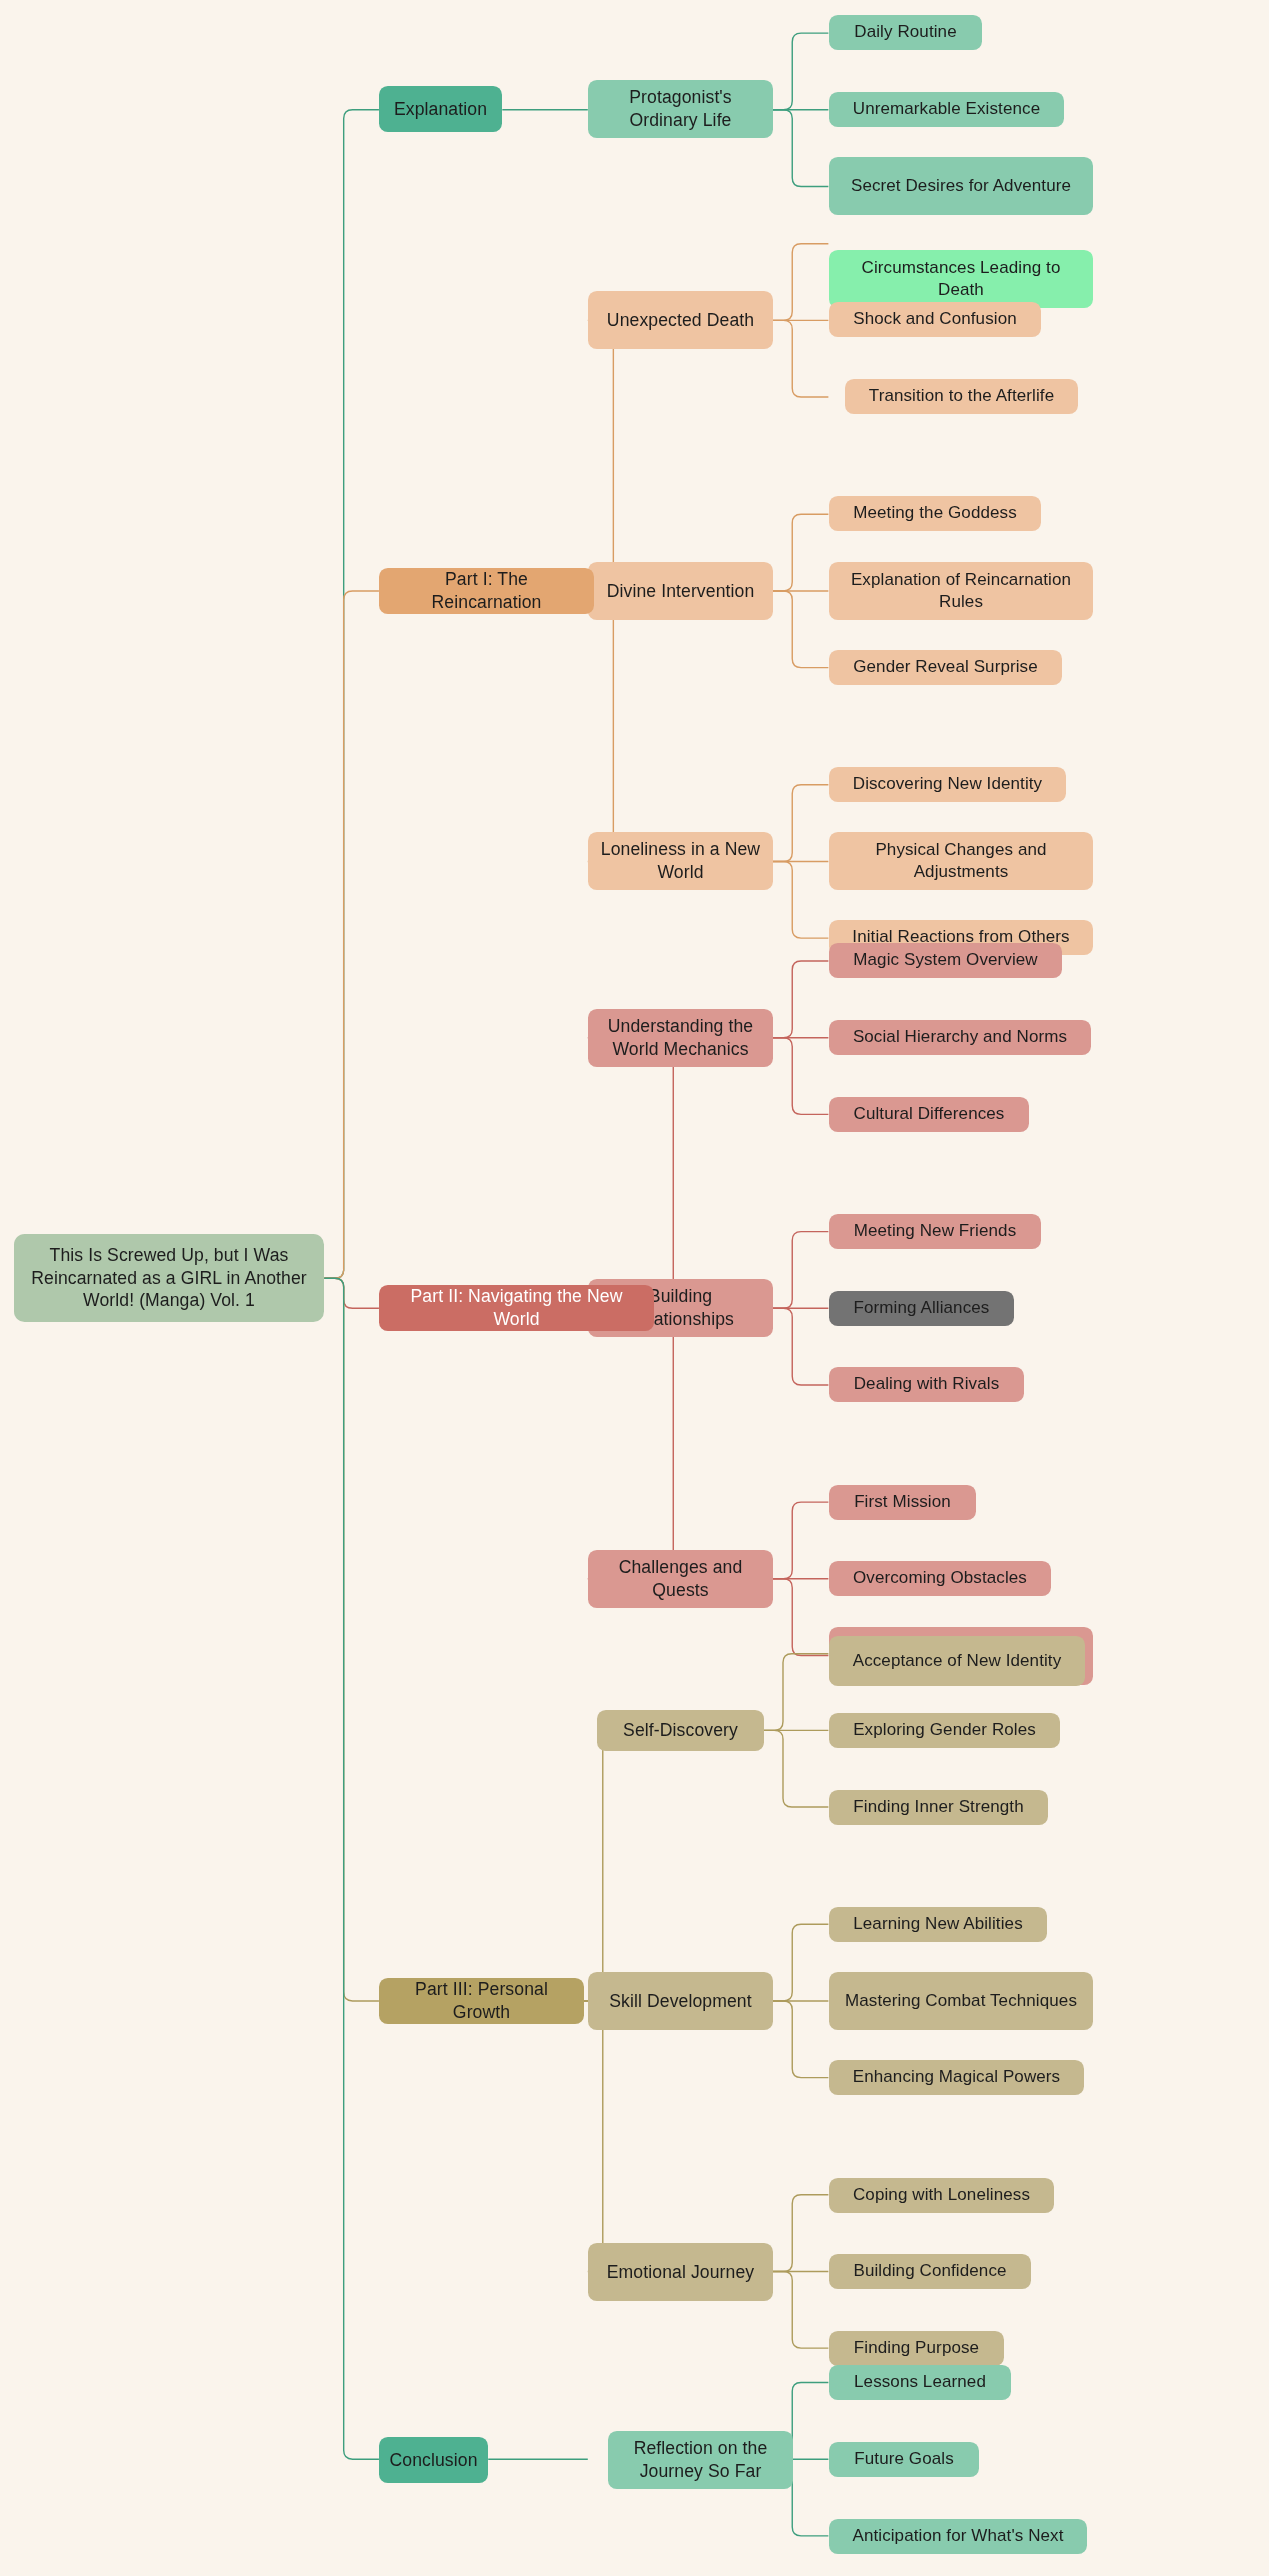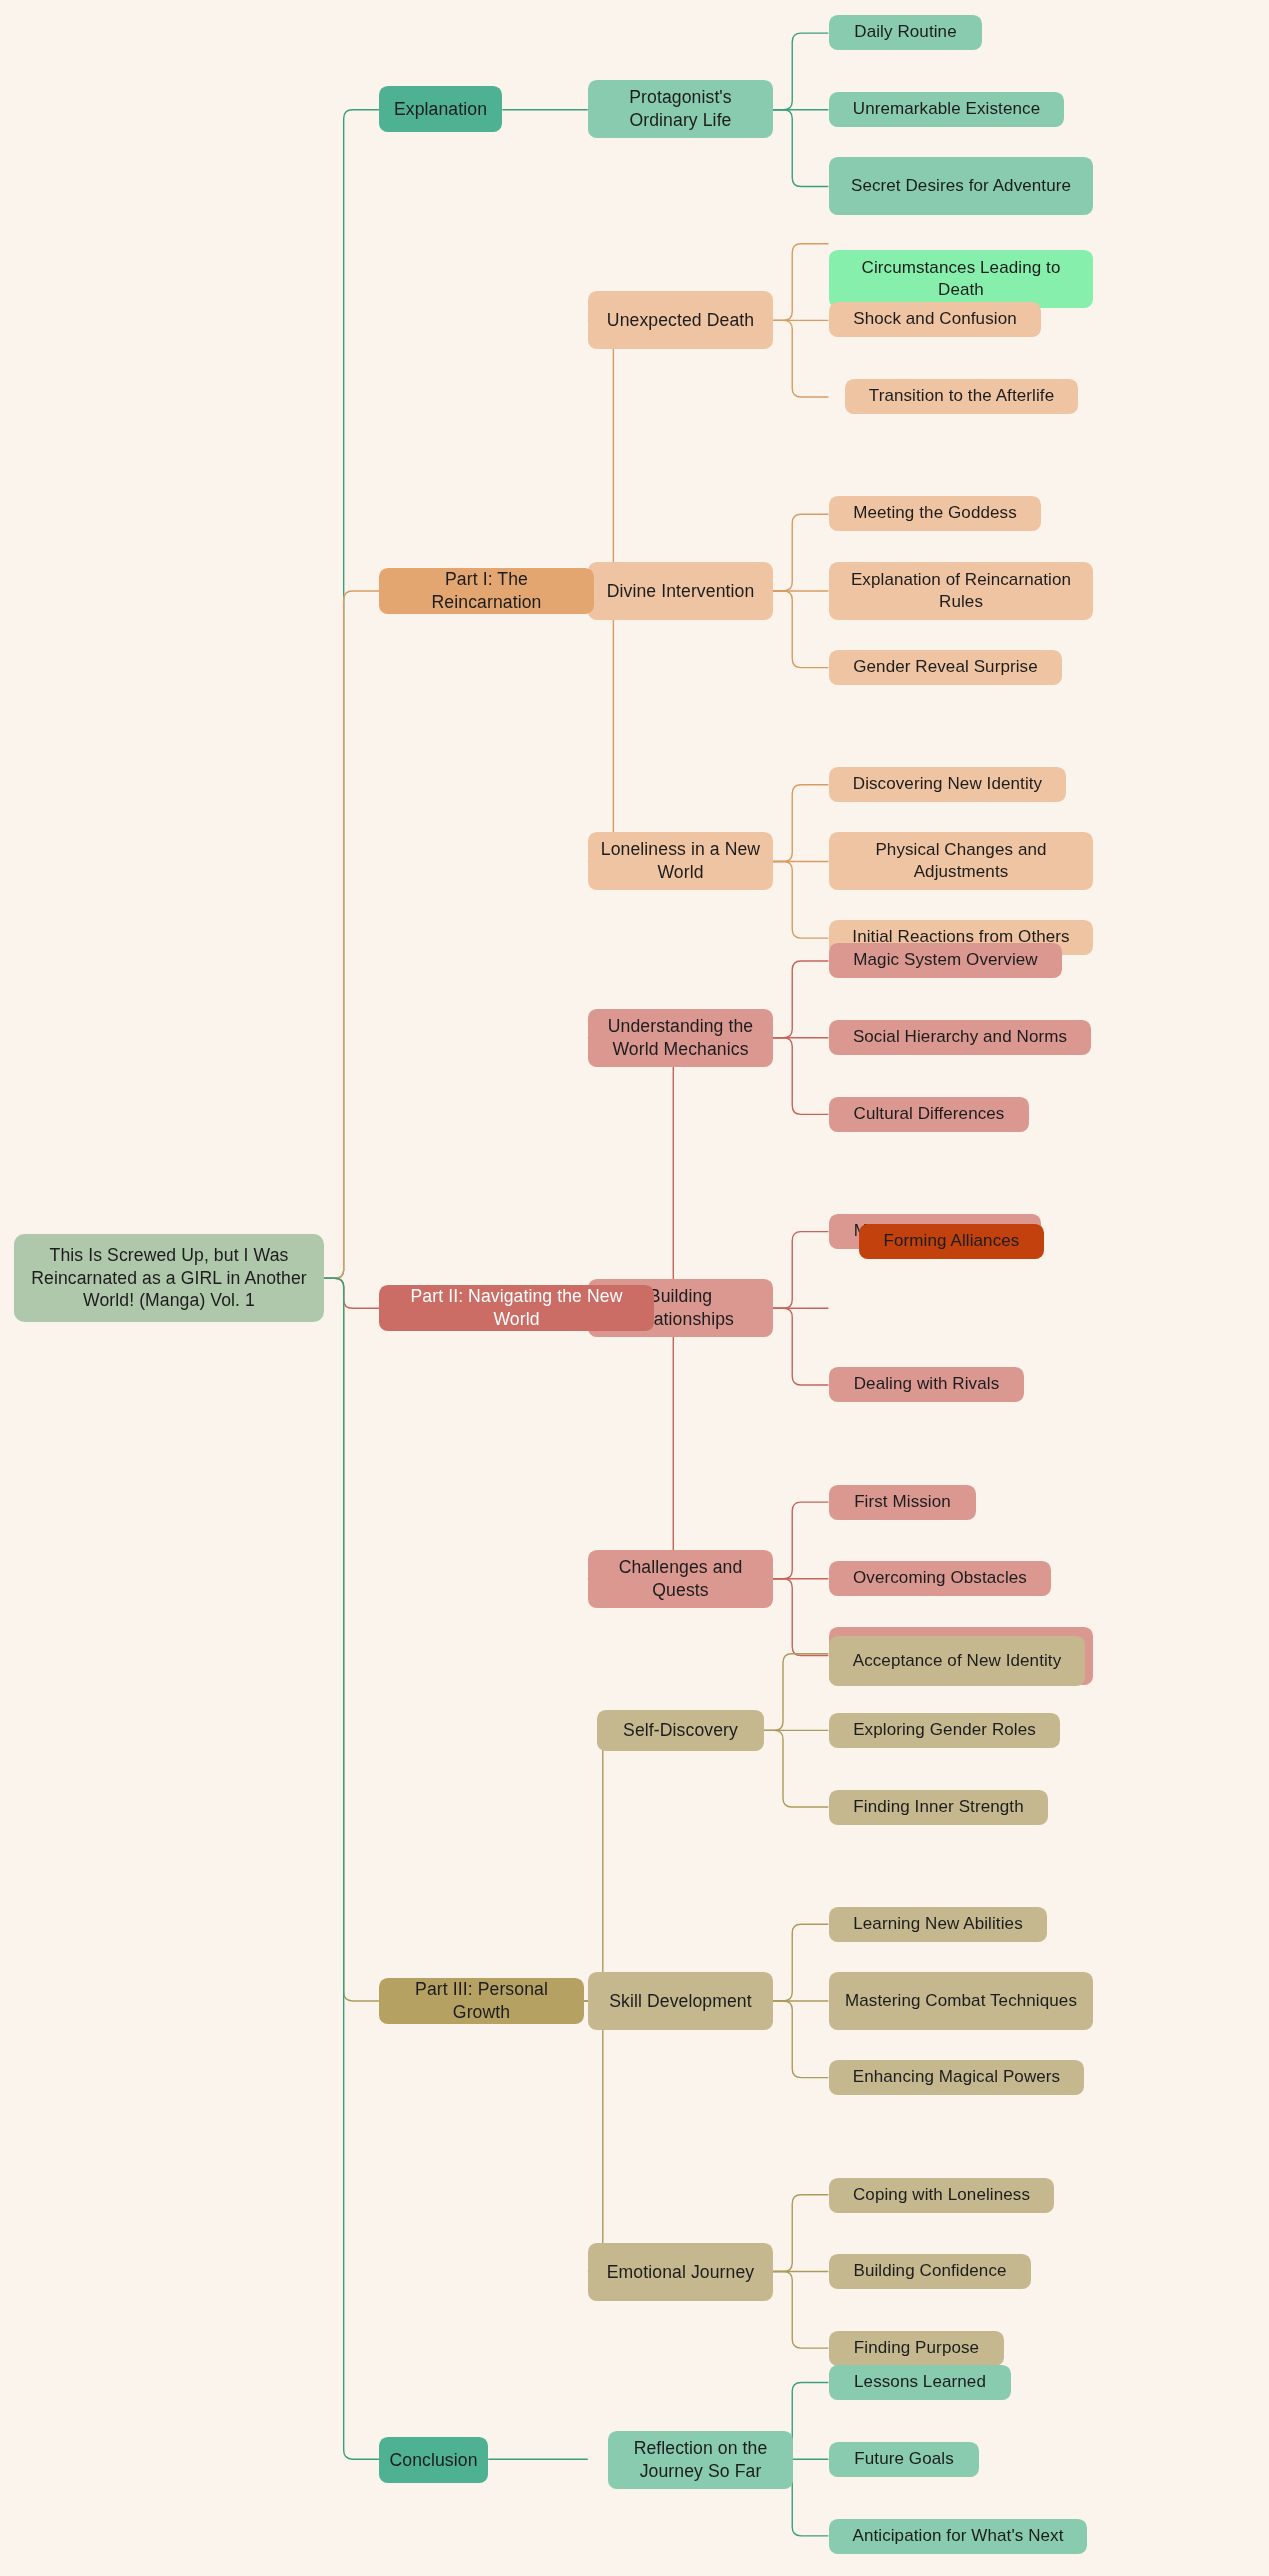--- a/index.html
+++ b/index.html
@@ -155,21 +155,21 @@
       </div>
       <div class="node l3" style="left: 829px; top: 1097px; width: 200px; height: 35px; background: rgb(218, 152, 145); font-size: 17px;">
         <span>Cultural Differences</span>
       </div>
       <div class="node l2" style="left: 588px; top: 1009px; width: 185px; height: 58px; background: rgb(218, 152, 145); font-size: 17.6px;">
         <span>Understanding the World Mechanics</span>
       </div>
       <div class="node l3" style="left: 829px; top: 1214px; width: 212px; height: 35px; background: rgb(218, 152, 145); font-size: 17px;">
         <span>Meeting New Friends</span>
       </div>
-      <div class="node l3" style="left: 829px; top: 1224px; width: 185px; height: 35px; background: #c2410c; font-size: 17px; margin-left: 30px;">
+      <div class="node l3" style="left: 829px; top: 1291px; width: 185px; height: 35px; background: #737373; font-size: 17px;">
         <span>Forming Alliances</span>
       </div>
       <div class="node l3" style="left: 829px; top: 1367px; width: 195px; height: 35px; background: rgb(218, 152, 145); font-size: 17px;">
         <span>Dealing with Rivals</span>
       </div>
       <div class="node l2" style="left: 588px; top: 1279px; width: 185px; height: 58px; background: rgb(218, 152, 145); font-size: 17.6px;">
         <span>Building Relationships</span>
       </div>
       <div class="node l3" style="left: 829px; top: 1485px; width: 147px; height: 35px; background: rgb(218, 152, 145); font-size: 17px;">
         <span>First Mission</span>

